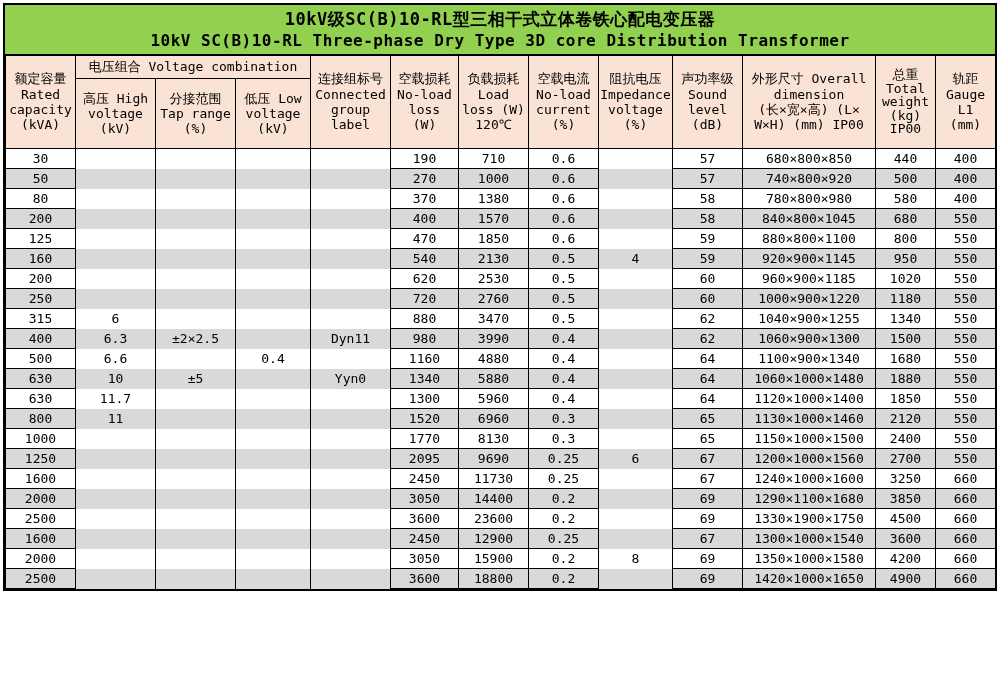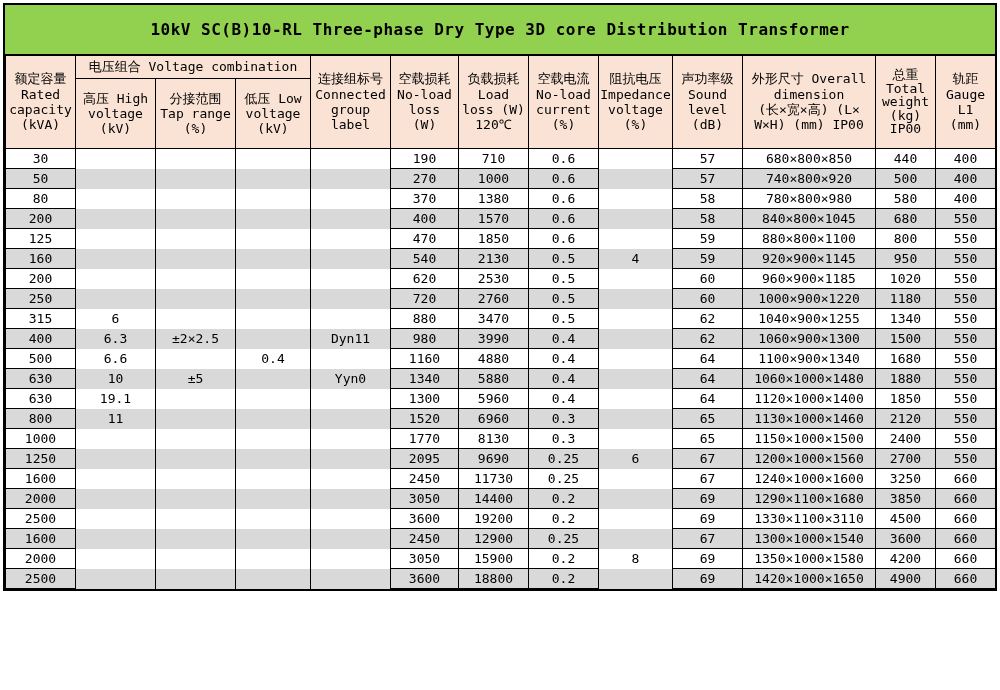--- a/index.html
+++ b/index.html
@@ -53,20 +53,21 @@
   
   tbody td.nb{border-top:none;border-bottom:none;}
   th.tight{line-height:1.05;}
 </style>
 </head>
 <body>
 
 <div class="sheet">
 
   <div class="title-block">
+    <div class="title-zh">10kV级SC(B)10-RL型三相干式立体卷铁心配电变压器</div>
     <div class="title-en">10kV SC(B)10-RL Three-phase Dry Type 3D core Distribution Transformer</div>
   </div>
 
   <table class="spec">
     <colgroup>
       <col style="width:70px">
         <col style="width:80px">
         <col style="width:80px">
         <col style="width:75px">
       <col style="width:80px">
@@ -312,21 +313,21 @@
           <td>5880</td>
           <td>0.4</td>
           <td class="nb"></td>
           <td>64</td>
           <td>1060×1000×1480</td>
           <td>1880</td>
           <td>550</td>
         </tr>
         <tr>
           <td>630</td>
-          <td class="nb">19.1</td>
+          <td class="nb">11.7</td>
           <td class="nb"></td>
           <td class="nb"></td>
           <td class="nb"></td>
           <td>1300</td>
           <td>5960</td>
           <td>0.4</td>
           <td class="nb"></td>
           <td>64</td>
           <td>1120×1000×1400</td>
           <td>1850</td>
@@ -407,25 +408,25 @@
           <td>3850</td>
           <td>660</td>
         </tr>
         <tr>
           <td>2500</td>
           <td class="nb"></td>
           <td class="nb"></td>
           <td class="nb"></td>
           <td class="nb"></td>
           <td>3600</td>
-          <td>19200</td>
+          <td>23600</td>
           <td>0.2</td>
           <td class="nb"></td>
           <td>69</td>
-          <td>1330×1100×3110</td>
+          <td>1330×1900×1750</td>
           <td>4500</td>
           <td>660</td>
         </tr>
         <tr>
           <td>1600</td>
           <td class="nb"></td>
           <td class="nb"></td>
           <td class="nb"></td>
           <td class="nb"></td>
           <td>2450</td>

